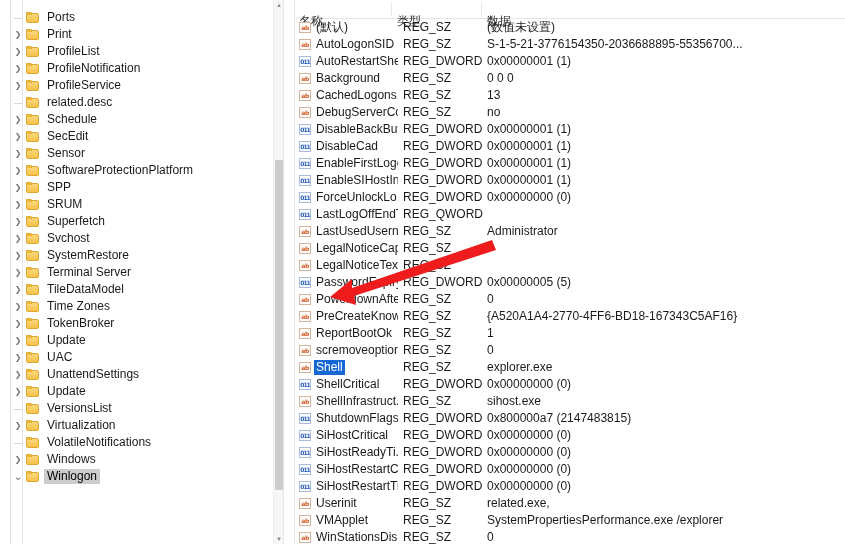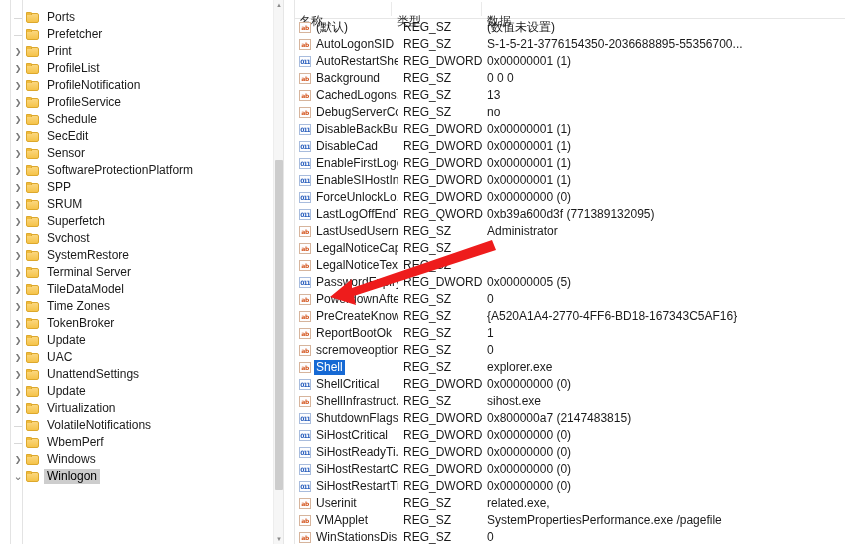--- a/index.html
+++ b/index.html
@@ -270,48 +270,48 @@
     <div class="rail r1"></div>
     <div class="rail r2"></div>
     <div id="tree-list">
         <div class="tree-row">
           <span class="connector" style="left: 14px;"></span>
           <span style="display: inline-block; flex: 0 0 auto; width: 26px;"></span>
           <span class="folder"></span>
           <span class="tlabel">Ports</span>
         </div>
         <div class="tree-row">
+          <span class="twisty" style="left: 12px; font-size: 8px;">❯</span>
+          <span style="display: inline-block; flex: 0 0 auto; width: 26px;"></span>
+          <span class="folder"></span>
+          <span class="tlabel">Print</span>
+        </div>
+        <div class="tree-row">
+          <span class="twisty" style="left: 12px; font-size: 8px;">❯</span>
+          <span style="display: inline-block; flex: 0 0 auto; width: 26px;"></span>
+          <span class="folder"></span>
+          <span class="tlabel">ProfileList</span>
+        </div>
+        <div class="tree-row">
+          <span class="twisty" style="left: 12px; font-size: 8px;">❯</span>
+          <span style="display: inline-block; flex: 0 0 auto; width: 26px;"></span>
+          <span class="folder"></span>
+          <span class="tlabel">ProfileNotification</span>
+        </div>
+        <div class="tree-row">
+          <span class="twisty" style="left: 12px; font-size: 8px;">❯</span>
+          <span style="display: inline-block; flex: 0 0 auto; width: 26px;"></span>
+          <span class="folder"></span>
+          <span class="tlabel">ProfileService</span>
+        </div>
+        <div class="tree-row">
           <span class="connector" style="left: 14px;"></span>
           <span style="display: inline-block; flex: 0 0 auto; width: 26px;"></span>
           <span class="folder"></span>
-          <span class="tlabel">Prefetcher</span>
-        </div>
-        <div class="tree-row">
-          <span class="twisty" style="left: 12px; font-size: 8px;">❯</span>
-          <span style="display: inline-block; flex: 0 0 auto; width: 26px;"></span>
-          <span class="folder"></span>
-          <span class="tlabel">Print</span>
-        </div>
-        <div class="tree-row">
-          <span class="twisty" style="left: 12px; font-size: 8px;">❯</span>
-          <span style="display: inline-block; flex: 0 0 auto; width: 26px;"></span>
-          <span class="folder"></span>
-          <span class="tlabel">ProfileList</span>
-        </div>
-        <div class="tree-row">
-          <span class="twisty" style="left: 12px; font-size: 8px;">❯</span>
-          <span style="display: inline-block; flex: 0 0 auto; width: 26px;"></span>
-          <span class="folder"></span>
-          <span class="tlabel">ProfileNotification</span>
-        </div>
-        <div class="tree-row">
-          <span class="twisty" style="left: 12px; font-size: 8px;">❯</span>
-          <span style="display: inline-block; flex: 0 0 auto; width: 26px;"></span>
-          <span class="folder"></span>
-          <span class="tlabel">ProfileService</span>
+          <span class="tlabel">related.desc</span>
         </div>
         <div class="tree-row">
           <span class="twisty" style="left: 12px; font-size: 8px;">❯</span>
           <span style="display: inline-block; flex: 0 0 auto; width: 26px;"></span>
           <span class="folder"></span>
           <span class="tlabel">Schedule</span>
         </div>
         <div class="tree-row">
           <span class="twisty" style="left: 12px; font-size: 8px;">❯</span>
           <span style="display: inline-block; flex: 0 0 auto; width: 26px;"></span>
@@ -402,36 +402,36 @@
           <span class="folder"></span>
           <span class="tlabel">UnattendSettings</span>
         </div>
         <div class="tree-row">
           <span class="twisty" style="left: 12px; font-size: 8px;">❯</span>
           <span style="display: inline-block; flex: 0 0 auto; width: 26px;"></span>
           <span class="folder"></span>
           <span class="tlabel">Update</span>
         </div>
         <div class="tree-row">
+          <span class="connector" style="left: 14px;"></span>
+          <span style="display: inline-block; flex: 0 0 auto; width: 26px;"></span>
+          <span class="folder"></span>
+          <span class="tlabel">VersionsList</span>
+        </div>
+        <div class="tree-row">
           <span class="twisty" style="left: 12px; font-size: 8px;">❯</span>
           <span style="display: inline-block; flex: 0 0 auto; width: 26px;"></span>
           <span class="folder"></span>
           <span class="tlabel">Virtualization</span>
         </div>
         <div class="tree-row">
           <span class="connector" style="left: 14px;"></span>
           <span style="display: inline-block; flex: 0 0 auto; width: 26px;"></span>
           <span class="folder"></span>
           <span class="tlabel">VolatileNotifications</span>
-        </div>
-        <div class="tree-row">
-          <span class="connector" style="left: 14px;"></span>
-          <span style="display: inline-block; flex: 0 0 auto; width: 26px;"></span>
-          <span class="folder"></span>
-          <span class="tlabel">WbemPerf</span>
         </div>
         <div class="tree-row">
           <span class="twisty" style="left: 12px; font-size: 8px;">❯</span>
           <span style="display: inline-block; flex: 0 0 auto; width: 26px;"></span>
           <span class="folder"></span>
           <span class="tlabel">Windows</span>
         </div>
         <div class="tree-row selected">
           <span class="twisty" style="left: 12px; font-size: 11px;">⌄</span>
           <span style="display: inline-block; flex: 0 0 auto; width: 26px;"></span>
@@ -521,21 +521,20 @@
         <div class="value-row">
           <span class="vicon dword">011</span>
           <span class="vname">ForceUnlockLo...</span>
           <span class="vtype">REG_DWORD</span>
           <span class="vdata">0x00000000 (0)</span>
         </div>
         <div class="value-row">
           <span class="vicon dword">011</span>
           <span class="vname">LastLogOffEndT...</span>
           <span class="vtype">REG_QWORD</span>
-          <span class="vdata">0xb39a600d3f (771389132095)</span>
         </div>
         <div class="value-row">
           <span class="vicon sz">ab</span>
           <span class="vname">LastUsedUsern...</span>
           <span class="vtype">REG_SZ</span>
           <span class="vdata">Administrator</span>
         </div>
         <div class="value-row">
           <span class="vicon sz">ab</span>
           <span class="vname">LegalNoticeCap...</span>
@@ -629,21 +628,21 @@
         <div class="value-row">
           <span class="vicon sz">ab</span>
           <span class="vname">Userinit</span>
           <span class="vtype">REG_SZ</span>
           <span class="vdata">related.exe,</span>
         </div>
         <div class="value-row">
           <span class="vicon sz">ab</span>
           <span class="vname">VMApplet</span>
           <span class="vtype">REG_SZ</span>
-          <span class="vdata">SystemPropertiesPerformance.exe /pagefile</span>
+          <span class="vdata">SystemPropertiesPerformance.exe /explorer</span>
         </div>
         <div class="value-row">
           <span class="vicon sz">ab</span>
           <span class="vname">WinStationsDis...</span>
           <span class="vtype">REG_SZ</span>
           <span class="vdata">0</span>
         </div>
       </div>
   </div>
 

